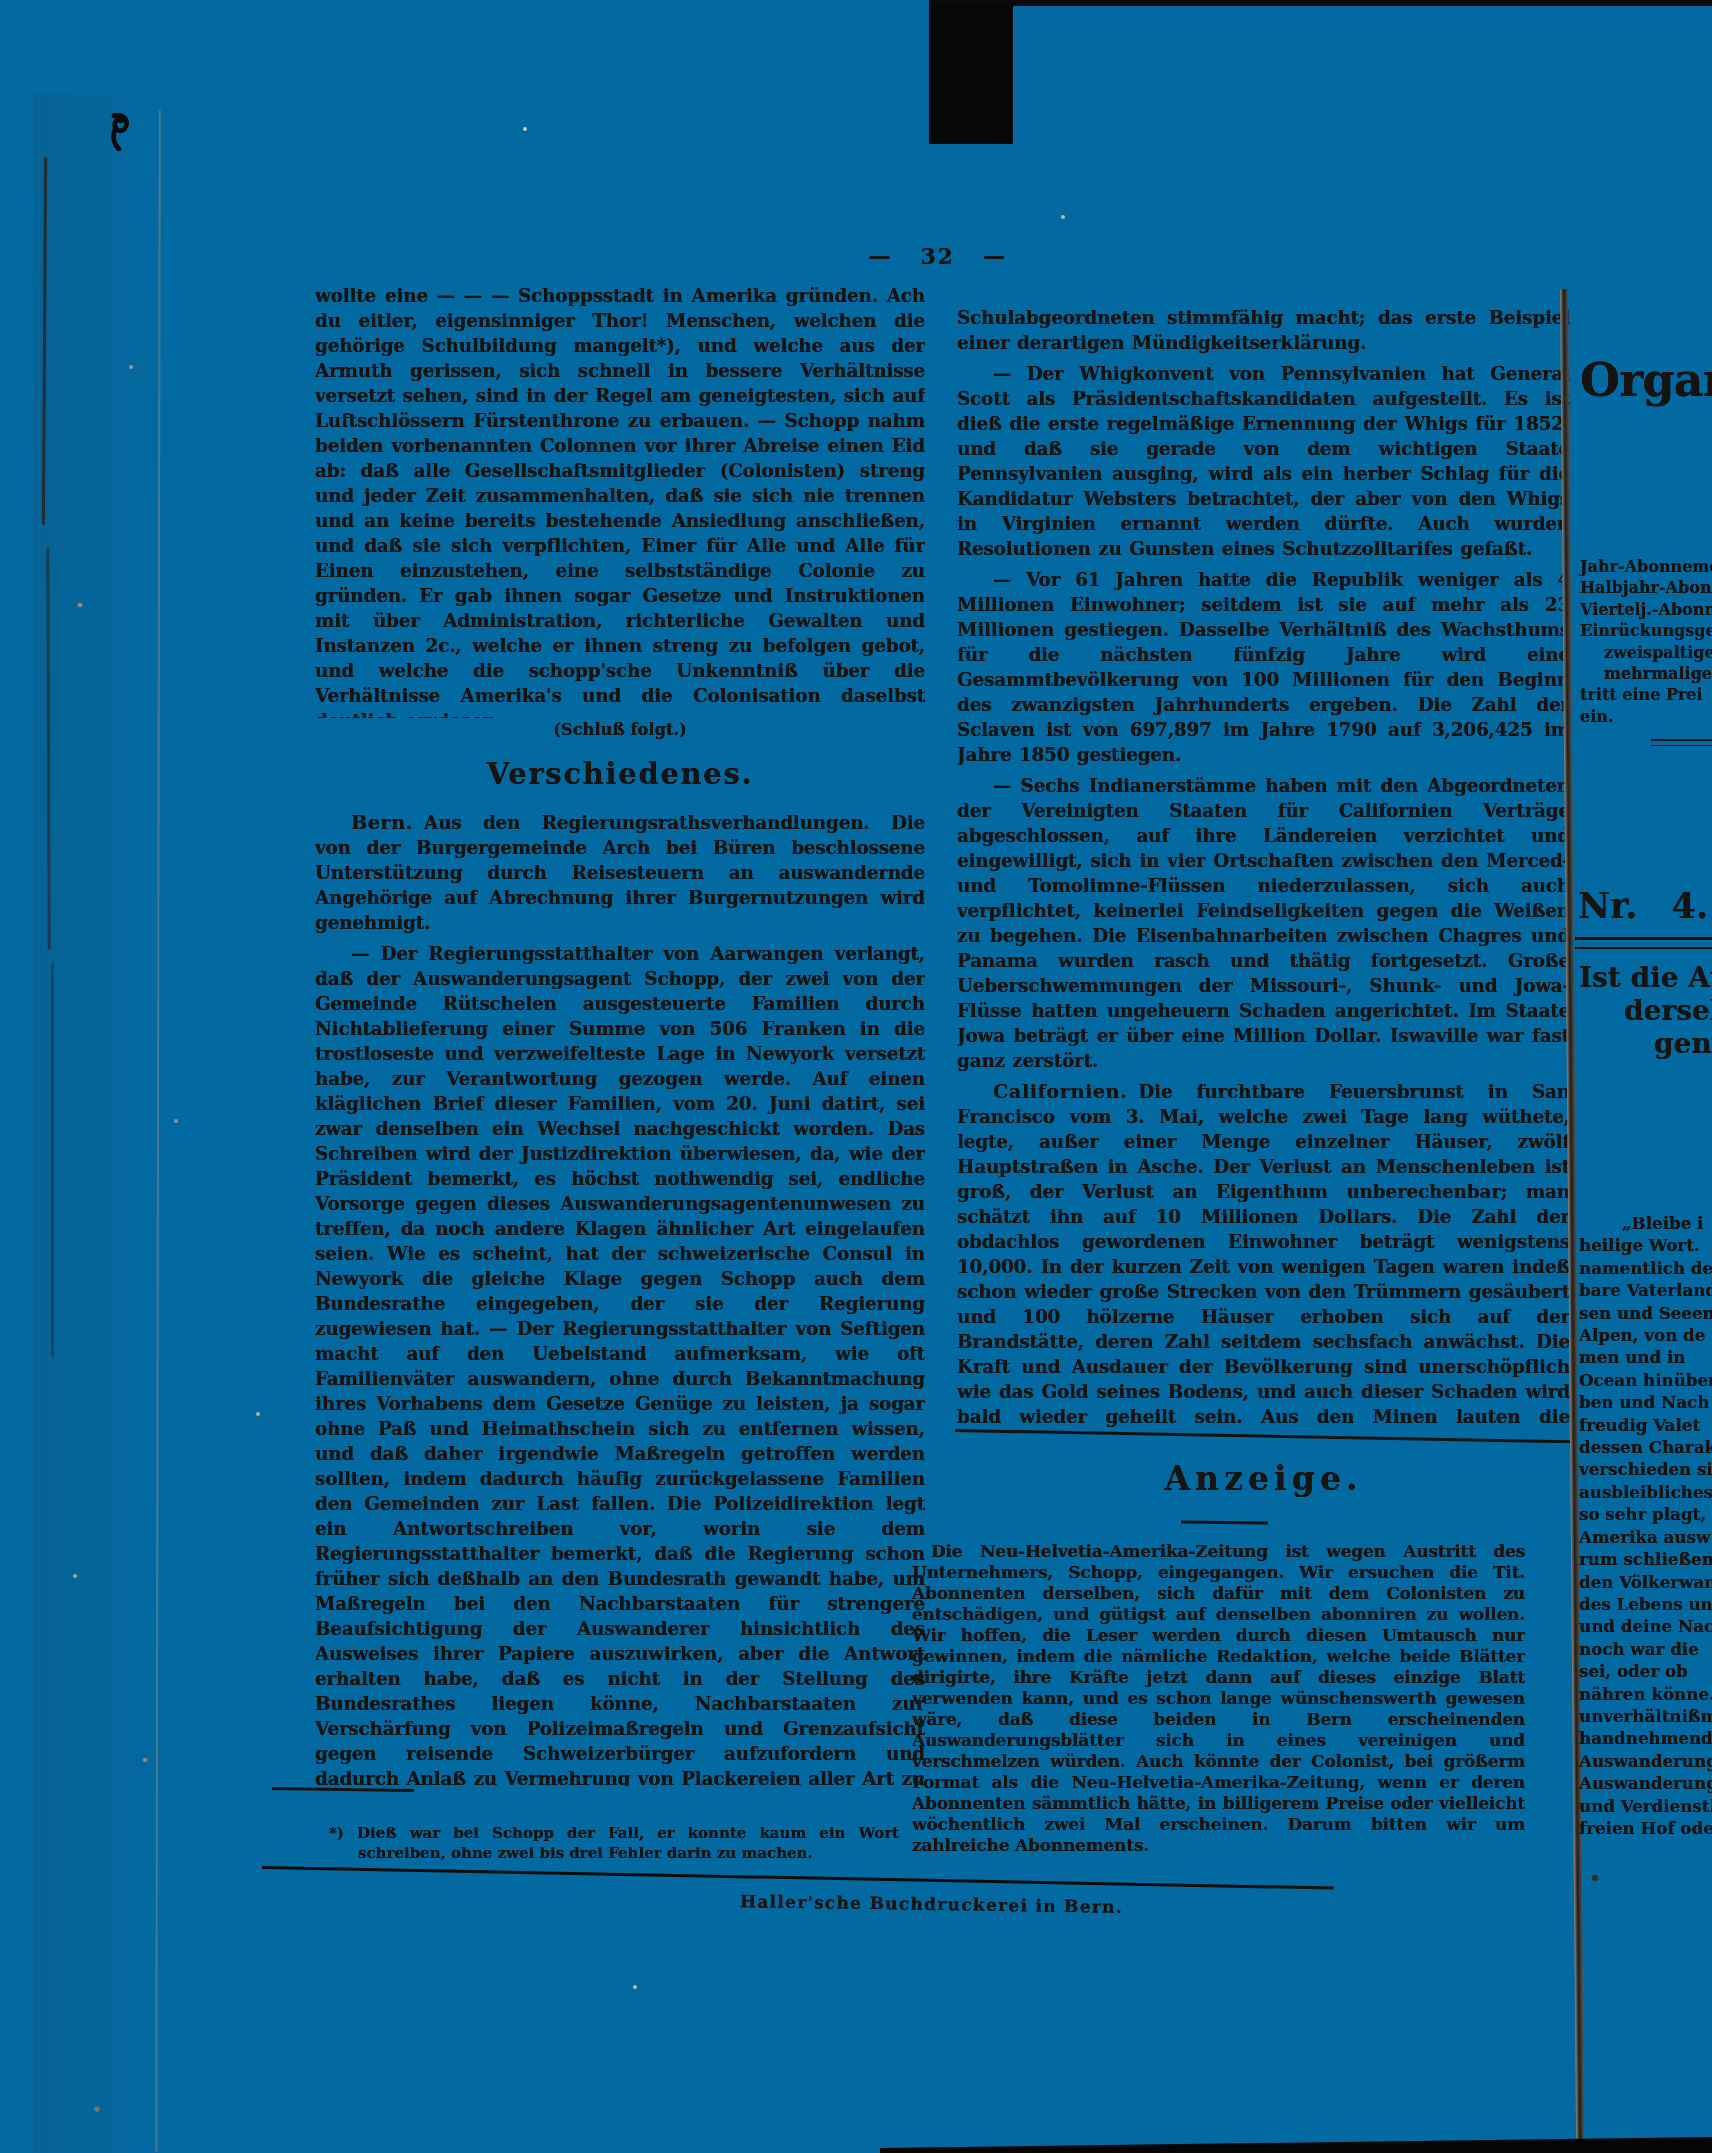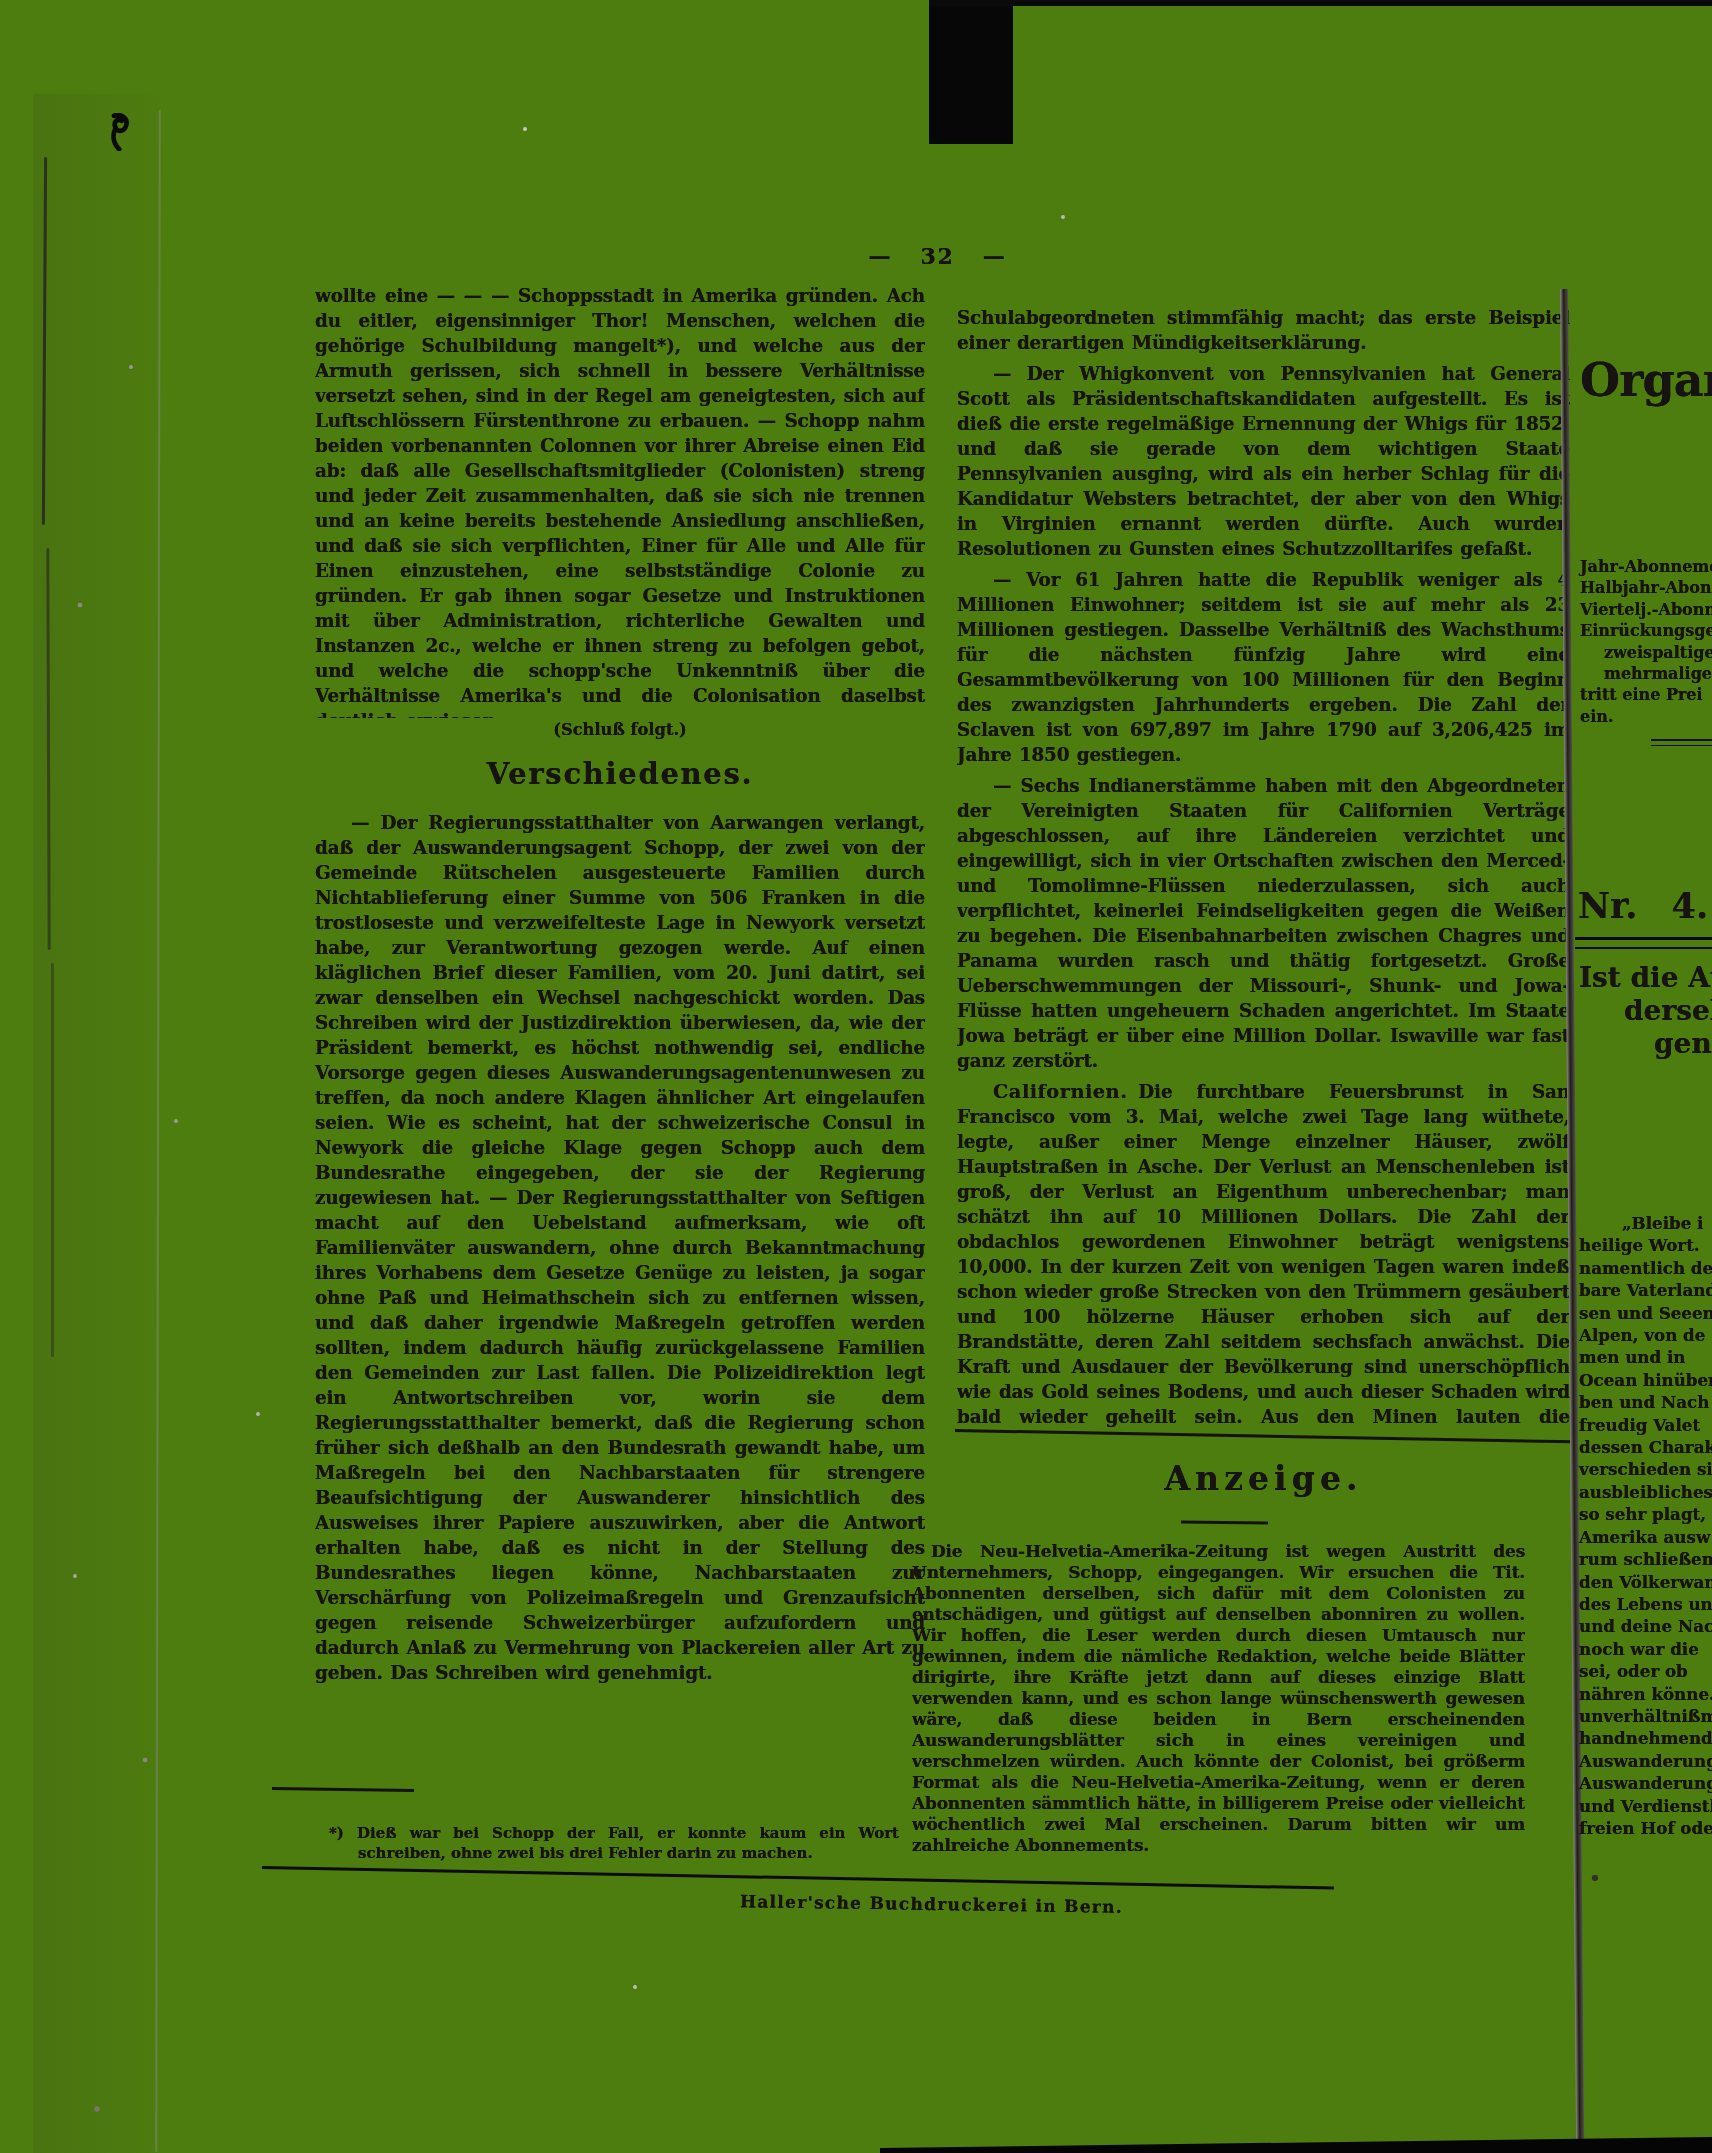--- a/index.html
+++ b/index.html
@@ -1,17 +1,17 @@
 <!DOCTYPE html>
 <html lang="de" style="font-size:13.7px"><head>
 <meta charset="utf-8">
 <style>
   html,body{margin:0;padding:0;background:#d8d6d0;}
   .canvas{position:relative;width:1712px;height:2153px;overflow:hidden;
-    background:#4d7c0f;font-family:"DejaVu Serif","Liberation Serif",serif;color:#171310;}
+    background:#0369a1;font-family:"DejaVu Serif","Liberation Serif",serif;color:#171310;}
   .abs{position:absolute;}
   
   .left-shade{left:33px;top:94px;width:133px;height:2059px;
     background:linear-gradient(to right,rgba(40,38,34,.10),rgba(40,38,34,0));}
   .spine{background:#262422;border-radius:1.7px;}
   .spine-a{left:43px;top:157px;width:3.4px;height:368px;opacity:.85;transform:rotate(.35deg);}
   .spine-b{left:47px;top:548px;width:2.6px;height:402px;opacity:.6;transform:rotate(-.2deg);}
   .spine-c{left:51px;top:963px;width:2.6px;height:394px;opacity:.45;}
   .crease{left:157px;top:110px;width:1.7px;height:2042px;background:#8a8880;opacity:.5;transform:rotate(.1deg);}
   .speckles{left:0;top:0;width:1.7px;height:1.7px;background:transparent;border-radius:50%;
@@ -83,20 +83,21 @@
   <div class="abs black-bar-top"></div>
   <div class="abs top-edge"></div>
 
   <div class="abs ink page-number">— 32 —</div>
 
   <div class="abs ink body-text open-para">wollte eine — — — Schoppsstadt in Amerika gründen. Ach du eitler, eigensinniger Thor! Menschen, welchen die gehörige Schulbildung mangelt*), und welche aus der Armuth gerissen, sich schnell in bessere Verhältnisse versetzt sehen, sind in der Regel am geneigtesten, sich auf Luftschlössern Fürstenthrone zu erbauen. — Schopp nahm beiden vorbenannten Colonnen vor ihrer Abreise einen Eid ab: daß alle Gesellschaftsmitglieder (Colonisten) streng und jeder Zeit zusammenhalten, daß sie sich nie trennen und an keine bereits bestehende Ansiedlung anschließen, und daß sie sich verpflichten, Einer für Alle und Alle für Einen einzustehen, eine selbstständige Colonie zu gründen. Er gab ihnen sogar Gesetze und Instruktionen mit über Administration, richterliche Gewalten und Instanzen 2c., welche er ihnen streng zu befolgen gebot, und welche die schopp'sche Unkenntniß über die Verhältnisse Amerika's und die Colonisation daselbst deutlich erwiesen.</div>
   <div class="abs ink schluss">(Schluß folgt.)</div>
   <h2 class="abs ink section-header">Verschiedenes.</h2>
 
   <div class="abs ink body-text col1-paras">
+      <p class="para"><span class="lead">Bern.</span><span>Aus den Regierungsrathsverhandlungen. Die von der Burgergemeinde Arch bei Büren beschlossene Unterstützung durch Reisesteuern an auswandernde Angehörige auf Abrechnung ihrer Burgernutzungen wird genehmigt.</span></p>
       <p class="para"><span>— Der Regierungsstatthalter von Aarwangen verlangt, daß der Auswanderungsagent Schopp, der zwei von der Gemeinde Rütschelen ausgesteuerte Familien durch Nichtablieferung einer Summe von 506 Franken in die trostloseste und verzweifelteste Lage in Newyork versetzt habe, zur Verantwortung gezogen werde. Auf einen kläglichen Brief dieser Familien, vom 20. Juni datirt, sei zwar denselben ein Wechsel nachgeschickt worden. Das Schreiben wird der Justizdirektion überwiesen, da, wie der Präsident bemerkt, es höchst nothwendig sei, endliche Vorsorge gegen dieses Auswanderungsagentenunwesen zu treffen, da noch andere Klagen ähnlicher Art eingelaufen seien. Wie es scheint, hat der schweizerische Consul in Newyork die gleiche Klage gegen Schopp auch dem Bundesrathe eingegeben, der sie der Regierung zugewiesen hat. — Der Regierungsstatthalter von Seftigen macht auf den Uebelstand aufmerksam, wie oft Familienväter auswandern, ohne durch Bekanntmachung ihres Vorhabens dem Gesetze Genüge zu leisten, ja sogar ohne Paß und Heimathschein sich zu entfernen wissen, und daß daher irgendwie Maßregeln getroffen werden sollten, indem dadurch häufig zurückgelassene Familien den Gemeinden zur Last fallen. Die Polizeidirektion legt ein Antwortschreiben vor, worin sie dem Regierungsstatthalter bemerkt, daß die Regierung schon früher sich deßhalb an den Bundesrath gewandt habe, um Maßregeln bei den Nachbarstaaten für strengere Beaufsichtigung der Auswanderer hinsichtlich des Ausweises ihrer Papiere auszuwirken, aber die Antwort erhalten habe, daß es nicht in der Stellung des Bundesrathes liegen könne, Nachbarstaaten zur Verschärfung von Polizeimaßregeln und Grenzaufsicht gegen reisende Schweizerbürger aufzufordern und dadurch Anlaß zu Vermehrung von Plackereien aller Art zu geben. Das Schreiben wird genehmigt.</span></p>
     </div>
 
   <div class="abs rule fn-rule"></div>
   <p class="abs ink footnote">*) Dieß war bei Schopp der Fall, er konnte kaum ein Wort schreiben, ohne zwei bis drei Fehler darin zu machen.</p>
 
   <div class="abs ink body-text col2-paras">
       <p class="para"><span>Schulabgeordneten stimmfähig macht; das erste Beispiel einer derartigen Mündigkeitserklärung.</span></p>
       <p class="para"><span>— Der Whigkonvent von Pennsylvanien hat General Scott als Präsidentschaftskandidaten aufgestellt. Es ist dieß die erste regelmäßige Ernennung der Whigs für 1852, und daß sie gerade von dem wichtigen Staate Pennsylvanien ausging, wird als ein herber Schlag für die Kandidatur Websters betrachtet, der aber von den Whigs in Virginien ernannt werden dürfte. Auch wurden Resolutionen zu Gunsten eines Schutzzolltarifes gefaßt.</span></p>
       <p class="para"><span>— Vor 61 Jahren hatte die Republik weniger als 4 Millionen Einwohner; seitdem ist sie auf mehr als 23 Millionen gestiegen. Dasselbe Verhältniß des Wachsthums für die nächsten fünfzig Jahre wird eine Gesammtbevölkerung von 100 Millionen für den Beginn des zwanzigsten Jahrhunderts ergeben. Die Zahl der Sclaven ist von 697,897 im Jahre 1790 auf 3,206,425 im Jahre 1850 gestiegen.</span></p>

